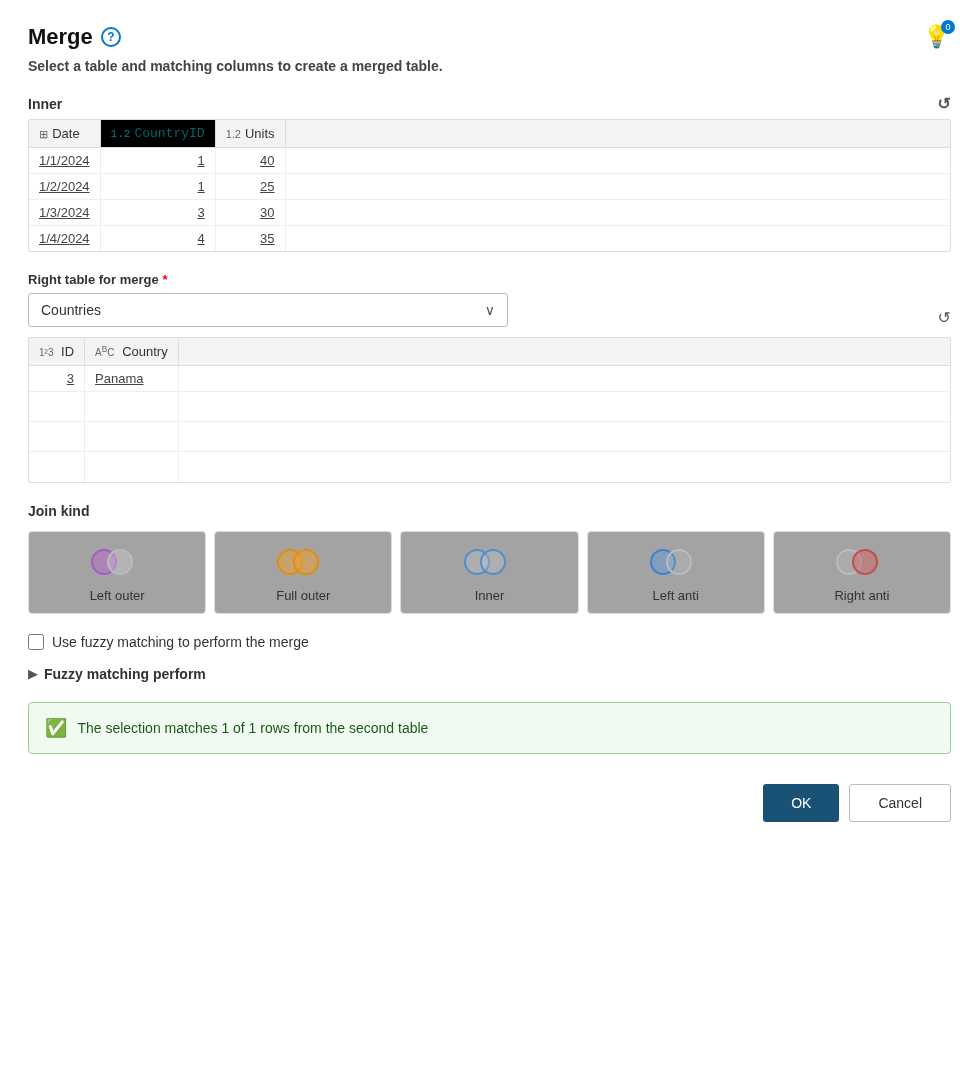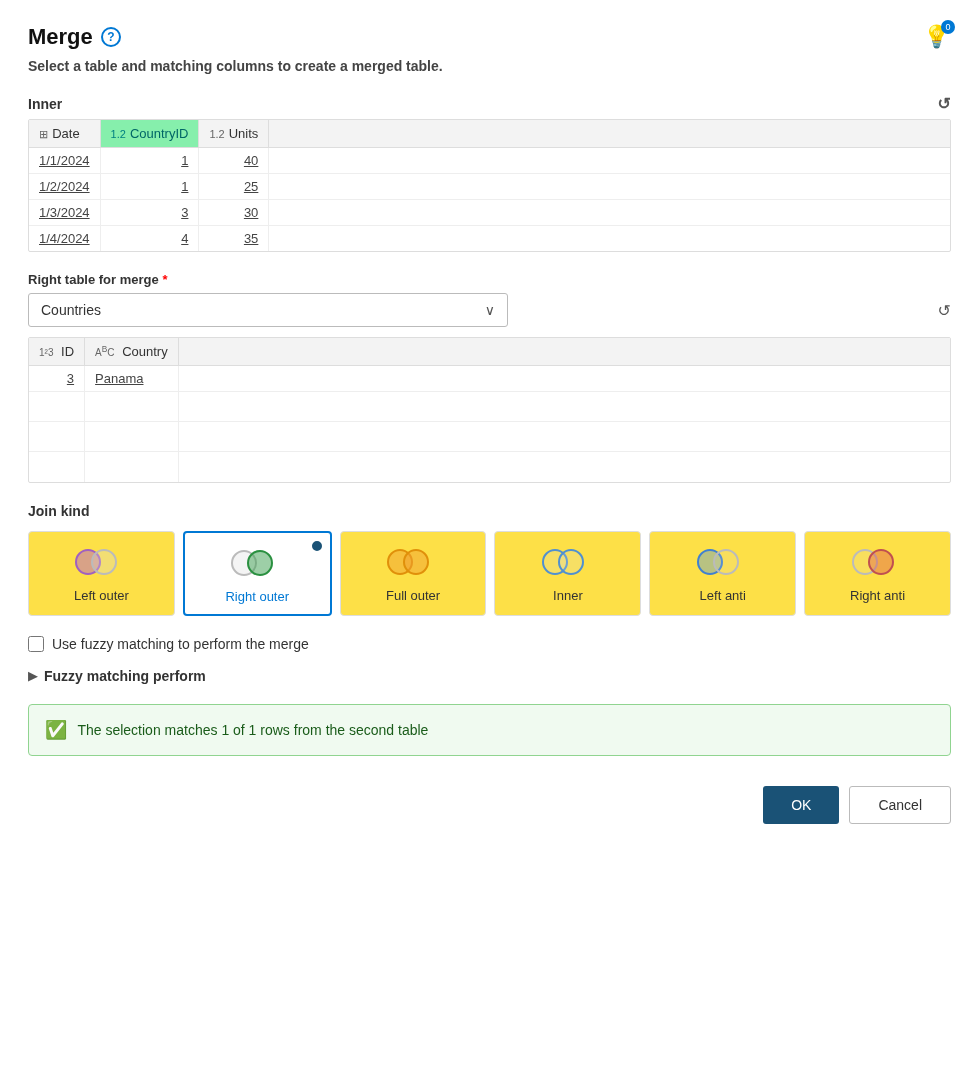--- a/index.html
+++ b/index.html
@@ -89,22 +89,23 @@
       background: #f3f3f3;
       border-right: 1px solid #ddd;
       border-bottom: 1px solid #ddd;
       padding: 6px 10px;
       text-align: left;
       font-weight: 500;
       color: #333;
       white-space: nowrap;
     }
     .data-table th.selected-col {
-      background: #86efac;
+      background: #000000;
       color: #006666;
+      font-family: Liberation Mono, monospace;
     }
     .data-table td {
       border-right: 1px solid #eee;
       border-bottom: 1px solid #eee;
       padding: 5px 10px;
       text-align: right;
       color: #444;
       text-decoration: underline;
     }
     .data-table td:first-child {
@@ -132,21 +133,21 @@
     
     .right-table-label {
       font-weight: 600;
       font-size: 13px;
       margin-bottom: 6px;
     }
     .required-star { color: red; }
 
     .dropdown-row {
       display: flex;
-      align-items: center;
+      align-items: flex-end;
       justify-content: space-between;
       margin-bottom: 10px;
     }
     .dropdown {
       width: 480px;
       border: 1px solid #bbb;
       border-radius: 3px;
       padding: 8px 12px;
       display: flex;
       align-items: center;
@@ -170,21 +171,21 @@
     }
     .join-card {
       flex: 1;
       border: 1px solid #ddd;
       border-radius: 4px;
       padding: 14px 8px 10px;
       display: flex;
       flex-direction: column;
       align-items: center;
       cursor: pointer;
-      background: #fde047;
+      background: #a3a3a3;
       min-width: 0;
     }
     .join-card.selected {
       border: 2px solid #0078d4;
       background: #fff;
     }
     .join-card-label {
       margin-top: 10px;
       font-size: 13px;
       text-align: center;
@@ -410,28 +411,20 @@
 <div class="join-kind-grid">
 
   <div class="join-card">
     <div class="venn">
       <div class="circle circle-left" style="background: rgba(180,100,200,0.5); border: 2px solid #a060c0;"></div>
       <div class="circle circle-right" style="background: rgba(220,220,220,0.3); border: 2px solid #bbb;"></div>
     </div>
     <span class="join-card-label">Left outer</span>
   </div>
 
-  <div class="join-card selected">
-    <div class="selected-dot"></div>
-    <div class="venn">
-      <div class="circle circle-left" style="background: rgba(220,220,220,0.3); border: 2px solid #bbb;"></div>
-      <div class="circle circle-right" style="background: rgba(60,160,80,0.5); border: 2px solid #2a9040;"></div>
-    </div>
-    <span class="join-card-label">Right outer</span>
-  </div>
 
   <div class="join-card">
     <div class="venn">
       <div class="circle circle-left" style="background: rgba(240,160,50,0.5); border: 2px solid #e0900a;"></div>
       <div class="circle circle-right" style="background: rgba(240,160,50,0.5); border: 2px solid #e0900a;"></div>
     </div>
     <span class="join-card-label">Full outer</span>
   </div>
 
   <div class="join-card">

